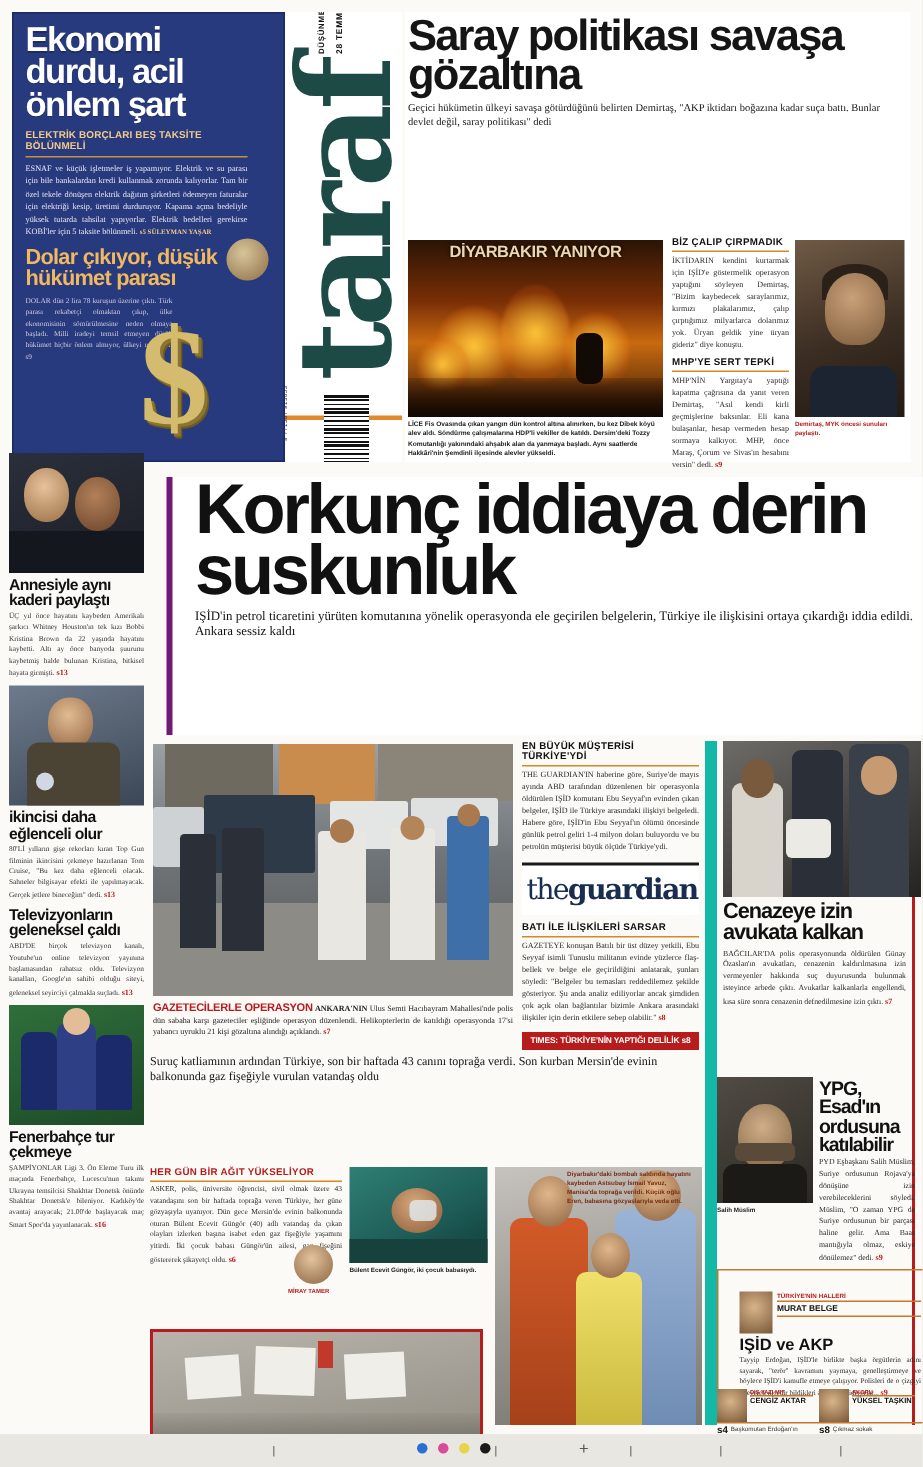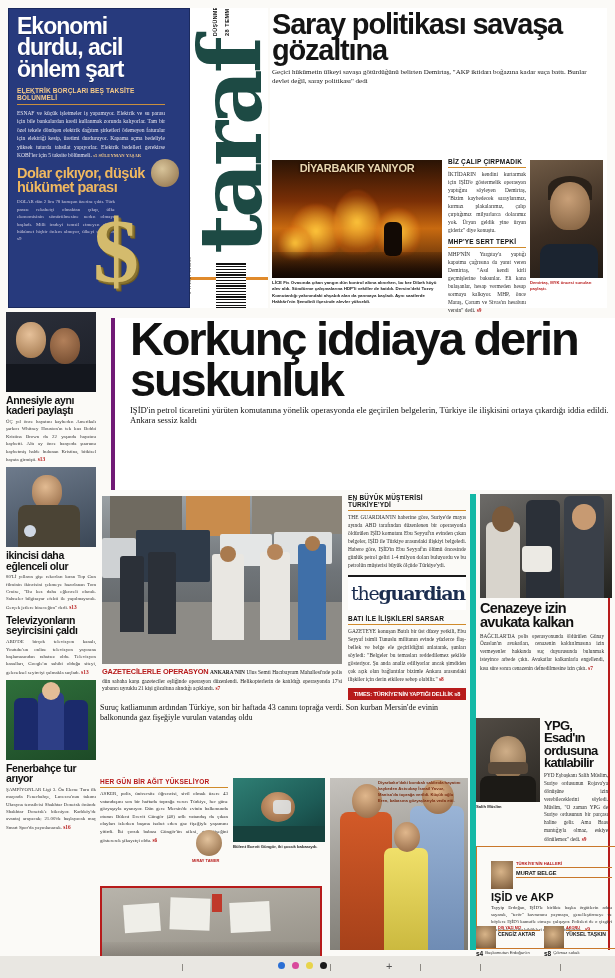--- a/index.html
+++ b/index.html
@@ -162,21 +162,21 @@
   #demirtas-photo .hair {
     position: absolute; left: 18px; top: 16px; width: 44px; height: 24px;
     border-radius: 50% 50% 0 0; background: #2a2119;
   }
   #demirtas-cap {
     position: absolute; left: 260px; top: 272px; width: 73px;
     font-size: 4.2px; line-height: 1.35; color: #b71b1b; font-weight: bold;
   }
 
   
-  #sidebar { left: 6px; top: 312px; width: 90px; height: 634px; }
+  #sidebar { left: 6px; top: 302px; width: 90px; height: 634px; }
   .sb-item { position: relative; margin-bottom: 4px; }
   .sb-photo { width: 90px; height: 80px; }
   .sb-h {
     font-size: 10.5px; font-weight: bold; line-height: .98;
     letter-spacing: -.4px; color: #111; margin-top: 3px;
   }
   .sb-p {
     margin-top: 2.5px; font-size: 4.9px; line-height: 1.5;
     font-family: "Liberation Serif", serif; color: #333; text-align: justify;
   }
@@ -237,21 +237,21 @@
   }
   #guardian-logo .light { font-weight: normal; }
   #times-strip {
     margin-top: 5px; background: #b71b1b; color: #fff;
     font-size: 5.6px; font-weight: bold; letter-spacing: -.1px;
     padding: 3px 4px; text-align: center;
   }
 
   
   #right-col { left: 470px; top: 494px; width: 140px; height: 456px;
-    border-left: 6px solid #14b8a6; border-right: 2px solid #b71b1b; padding: 0 4px; }
+    border-left: 8px solid #14b8a6; border-right: 2px solid #b71b1b; padding: 0 4px; }
   #cen-photo {
     width: 132px; height: 104px;
     background: linear-gradient(150deg,#6d6b68 0%,#41403d 60%,#23231f 100%);
   }
   .rc-h { font-size: 14.5px; font-weight: bold; line-height: .95;
     letter-spacing: -.7px; color: #111; margin-top: 4px; }
   .rc-p { margin-top: 3px; font-size: 5.2px; line-height: 1.5;
     font-family: "Liberation Serif", serif; color: #2b2b2b; text-align: justify; }
   #ypg-photo {
     position: absolute; left: 0; top: 224px; width: 64px; height: 84px;
@@ -446,35 +446,35 @@
         <div style="position:absolute;left:18px;bottom:10px;width:12px;height:12px;border-radius:50%;background:#d0d8e4;"></div>
       </div>
       <div class="sb-h">ikincisi daha eğlenceli olur</div>
       <div class="sb-p">
         <span>80'Lİ yılların gişe rekorları kıran Top Gun filminin ikincisini çekmeye hazırlanan Tom Cruise, "Bu kez daha eğlenceli olacak. Sahneler bilgisayar efekti ile yapılmayacak. Gerçek jetlere bineceğim" dedi.</span>
         <span class="pg">s13</span>
       </div>
     </div>
 
     <div class="sb-item">
-      <div class="sb-h">Televizyonların seyircisini çaldı</div>
+      <div class="sb-h">Televizyonların geleneksel çaldı</div>
       <div class="sb-p">
         <span>ABD'DE birçok televizyon kanalı, Youtube'un online televizyon yayınına başlamasından rahatsız oldu. Televizyon kanalları, Google'ın sahibi olduğu siteyi, geleneksel seyirciyi çalmakla suçladı.</span>
         <span class="pg">s13</span>
       </div>
     </div>
 
     <div class="sb-item">
       <div class="sb-photo" style="background:linear-gradient(160deg,#2f6f3b 0%,#1d4a27 100%);position:relative;">
         <div style="position:absolute;left:8px;top:18px;width:24px;height:52px;background:#1b2a6b;border-radius:6px 6px 0 0;"></div>
         <div style="position:absolute;left:32px;top:12px;width:26px;height:58px;background:#2e3f86;border-radius:6px 6px 0 0;"></div>
         <div style="position:absolute;left:58px;top:20px;width:24px;height:50px;background:#1b2a6b;border-radius:6px 6px 0 0;"></div>
         <div style="position:absolute;left:36px;top:2px;width:18px;height:18px;border-radius:50%;background:#e3bd97;"></div>
       </div>
-      <div class="sb-h">Fenerbahçe tur arıyor</div>
+      <div class="sb-h">Fenerbahçe tur çekmeye</div>
       <div class="sb-p">
         <span>ŞAMPİYONLAR Ligi 3. Ön Eleme Turu ilk maçında Fenerbahçe, Lucescu'nun takımı Ukrayna temsilcisi Shakhtar Donetsk önünde Shakhtar Donetsk'e bileniyor. Kadıköy'de avantaj arayacak; 21.00'de başlayacak maç Smart Spor'da yayınlanacak.</span>
         <span class="pg">s16</span>
       </div>
     </div>
   </div>
 
   <div class="blk" id="main-hl">
     <div class="t">Korkunç iddiaya derin suskunluk</div>
     <div class="spot">IŞİD'in petrol ticaretini yürüten komutanına yönelik operasyonda ele geçirilen belgelerin, Türkiye ile ilişkisini ortaya çıkardığı iddia edildi. Ankara sessiz kaldı</div>

